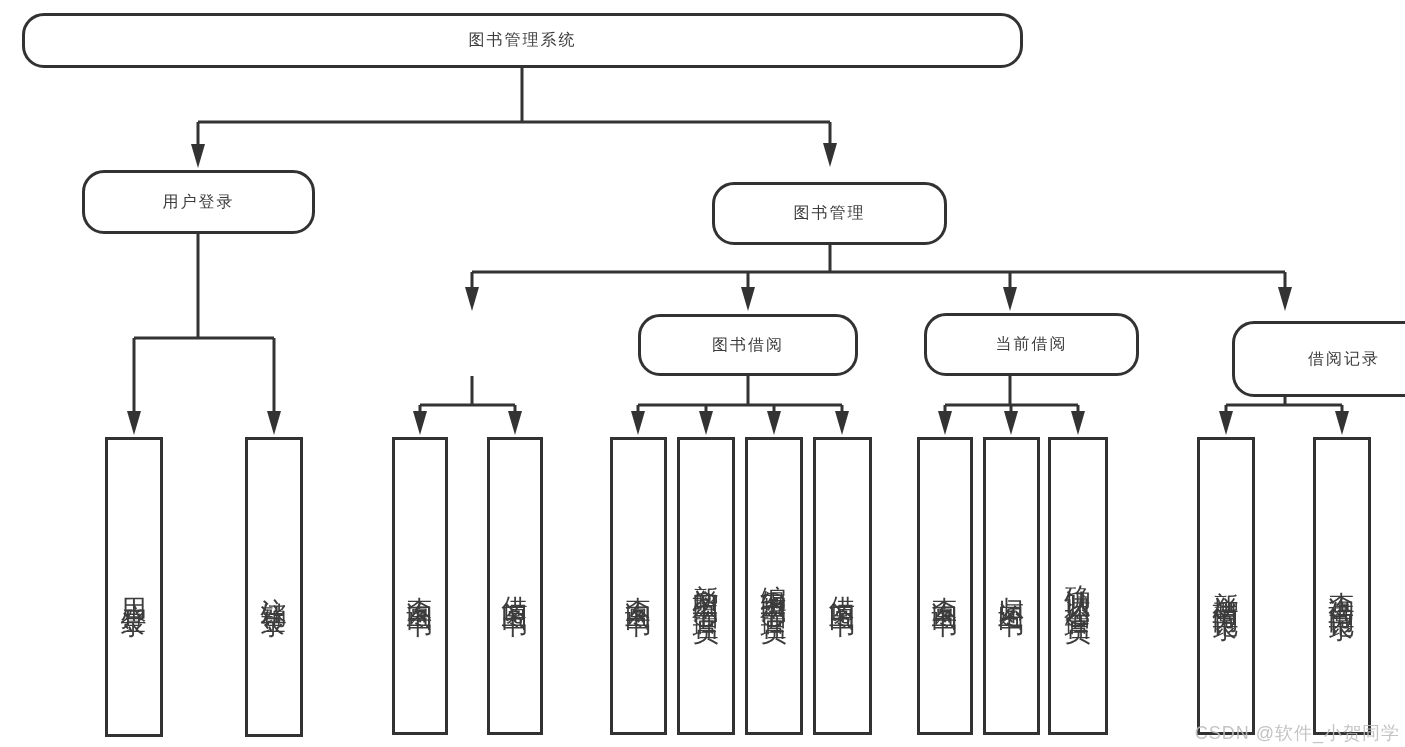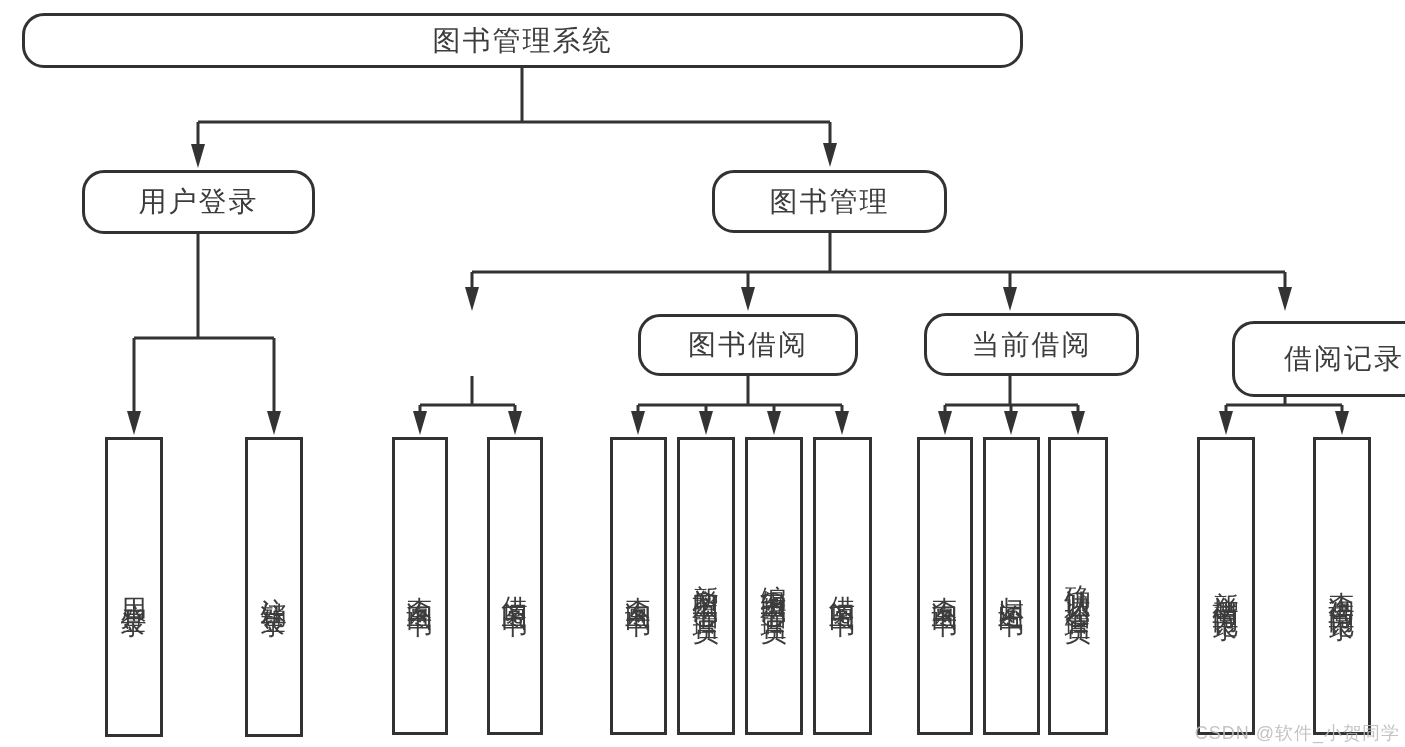--- a/index.html
+++ b/index.html
@@ -27,21 +27,21 @@
     position: absolute;
     box-sizing: border-box;
     border: 3px solid #323232;
     background: #ffffff;
     display: flex;
     align-items: center;
     justify-content: center;
     color: #3c3c3c;
     z-index: 2;
   }
-  .node.h { font-size: 28px; letter-spacing: 2px; white-space: nowrap; border-radius: 22px; }
+  .node.h { font-size: 16px; letter-spacing: 2px; white-space: nowrap; border-radius: 22px; }
   .node.v span {
     writing-mode: vertical-rl;
     text-orientation: mixed;
     font-size: 26px;
     line-height: 1;
     letter-spacing: 5px;
     white-space: nowrap;
   }
   .watermark {
     position: absolute;
@@ -109,21 +109,21 @@
     </g>
   </svg>
 
   <div class="node h" style="left:22px; top:13px; width:1001px; height:55px;">
     <span>图书管理系统</span>
   </div>
 
   <div class="node h" style="left:82px; top:170px; width:233px; height:64px;">
     <span>用户登录</span>
   </div>
-  <div class="node h" style="left:712px; top:170px; width:235px; height:63px;">
+  <div class="node h" style="left:712px; top:182px; width:235px; height:63px;">
     <span>图书管理</span>
   </div>
 
   <div class="node h" style="left:638px; top:314px; width:220px; height:62px;">
     <span>图书借阅</span>
   </div>
   <div class="node h" style="left:902px; top:313px; width:215px; height:63px;margin-left:22px;">
     <span>当前借阅</span>
   </div>
   <div class="node h" style="left:1232px; top:313px; width:224px; height:76px;margin-top:8px;">

